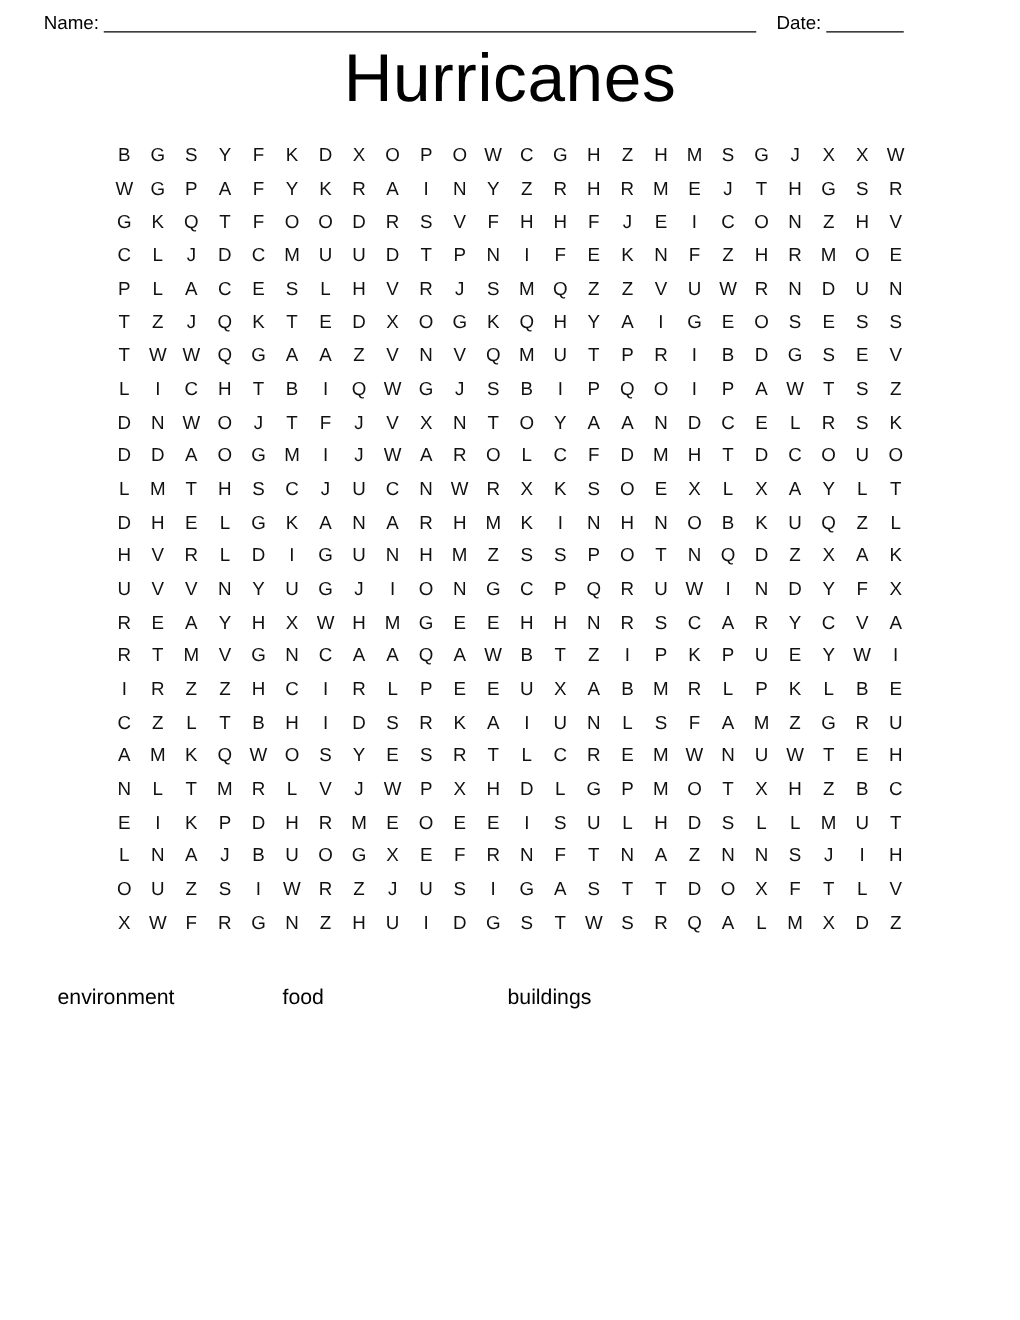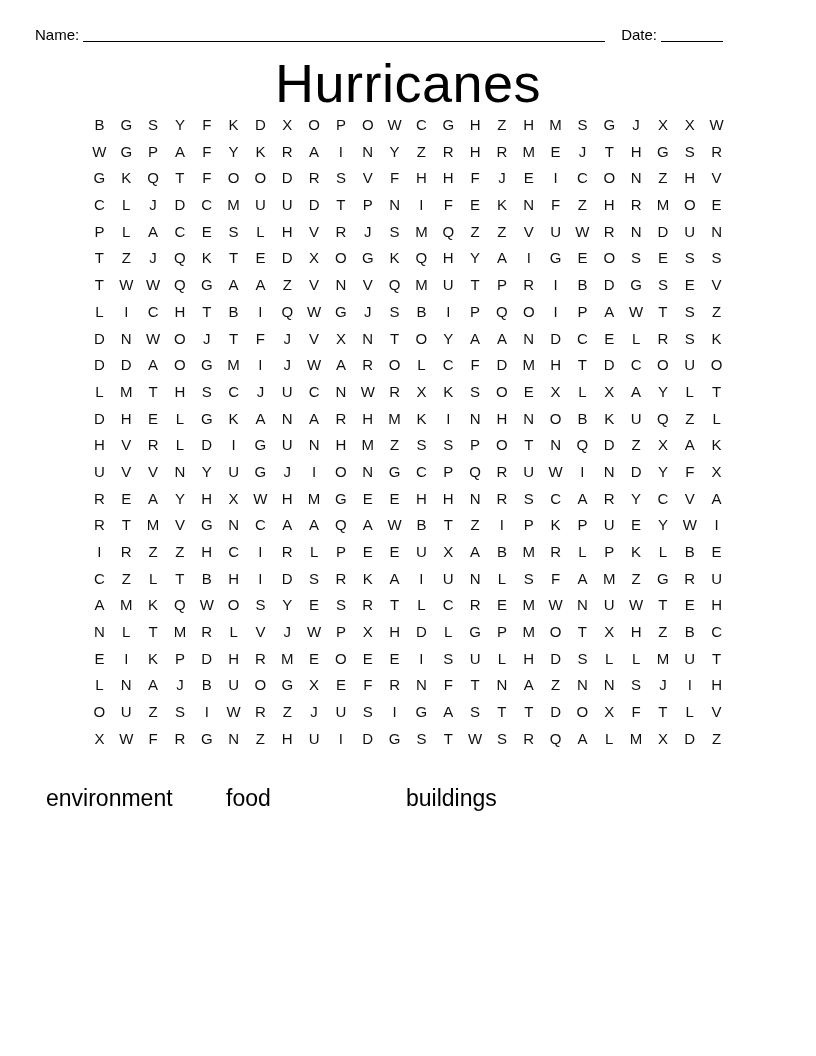--- a/index.html
+++ b/index.html
@@ -22,21 +22,20 @@
     position: absolute;
     top: 0px;
     left: 0px;
     width: 816px;
     height: 26px;
     display: flex;
     align-items: flex-end;
     box-sizing: border-box;
     padding-left: 35px;
     padding-right: 34px;
-    margin-top: 16px;
   }
   .field-label {
     font-size: 15px;
     line-height: 15px;
     white-space: nowrap;
     font-family: "Liberation Sans", sans-serif;
   }
   .field-rule {
     border-bottom: 1px solid #000;
     height: 13px;
@@ -51,21 +50,20 @@
     position: absolute;
     top: 32px;
     left: 0px;
     width: 816px;
     text-align: center;
     font-size: 54px;
     line-height: 62px;
     font-weight: 400;
     letter-spacing: 0.5px;
     font-family: "Liberation Sans", sans-serif;
-    margin-top: 20px;
   }
 
   
   #letter-grid {
     position: absolute;
     top: 112px;
     left: 86px;
     width: 644px;
     display: grid;
     grid-template-columns: repeat(24, 1fr);
@@ -86,21 +84,21 @@
     position: absolute;
     top: 780px;
     left: 46px;
     width: 700px;
     display: grid;
     grid-template-columns: 180px 180px 180px 160px;
     grid-auto-rows: 36px;
     grid-auto-flow: column;
   }
   .word-item {
-    font-size: 23px;
+    font-size: 17px;
     line-height: 36px;
     font-family: "Liberation Sans", sans-serif;
     color: #000000;
     white-space: nowrap;
   }
 </style>
 </head>
 <body>
 
 <div id="header-row">

